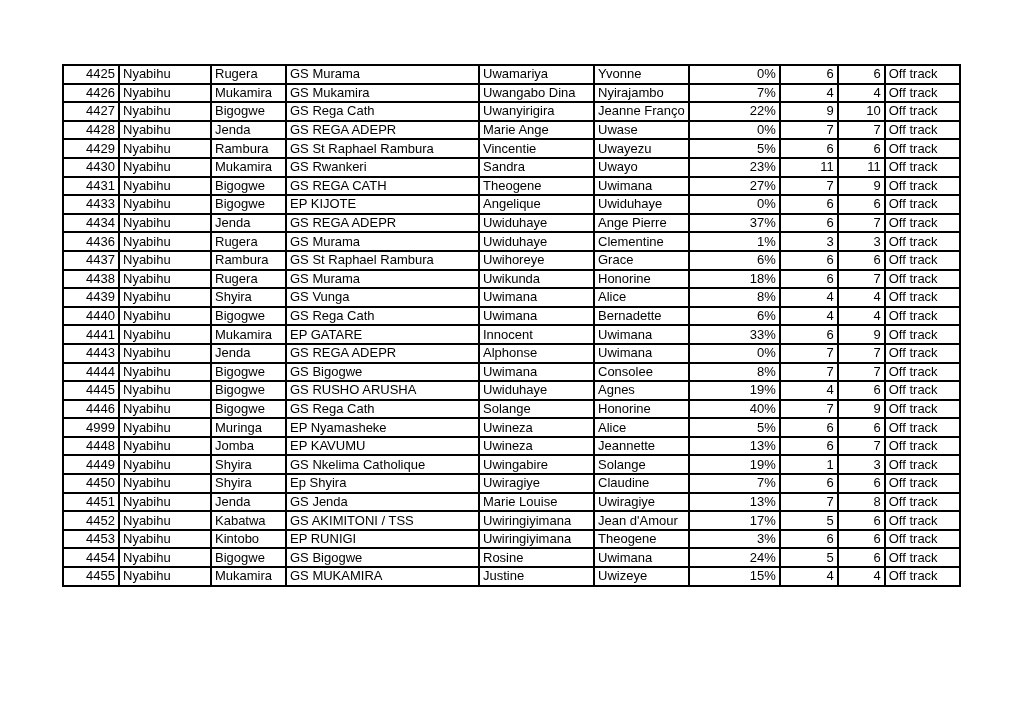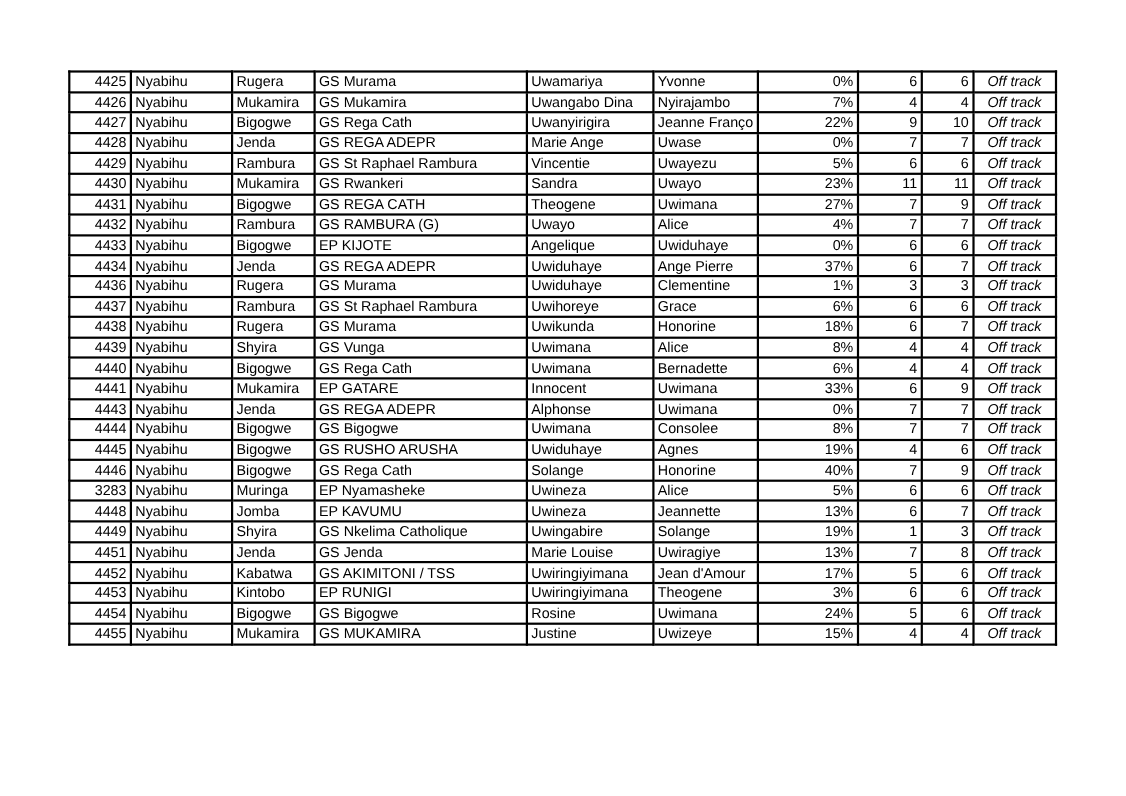--- a/index.html
+++ b/index.html
@@ -32,21 +32,21 @@
     line-height: 16px;
     color: #000000;
     white-space: nowrap;
     overflow: hidden;
     background: #ffffff;
   }
   
   td.c0 { text-align: right; }
   td.c1, td.c2, td.c3, td.c4, td.c5 { text-align: left; }
   td.c6, td.c7, td.c8 { text-align: right; }
-  td.c9 { text-align: center; font-style: italic; }
+  td.c9 { text-align: left; }
 </style>
 </head>
 <body>
 
 <div class="sheet">
   <table class="data-grid">
     <colgroup>
       <col style="width:56px">
       <col style="width:92px">
       <col style="width:75px">
@@ -137,32 +137,20 @@
           <td class="c2">Bigogwe</td>
           <td class="c3">GS REGA CATH</td>
           <td class="c4">Theogene</td>
           <td class="c5">Uwimana</td>
           <td class="c6">27%</td>
           <td class="c7">7</td>
           <td class="c8">9</td>
           <td class="c9">Off track</td>
         </tr>
         <tr>
-          <td class="c0">4432</td>
-          <td class="c1">Nyabihu</td>
-          <td class="c2">Rambura</td>
-          <td class="c3">GS RAMBURA (G)</td>
-          <td class="c4">Uwayo</td>
-          <td class="c5">Alice</td>
-          <td class="c6">4%</td>
-          <td class="c7">7</td>
-          <td class="c8">7</td>
-          <td class="c9">Off track</td>
-        </tr>
-        <tr>
           <td class="c0">4433</td>
           <td class="c1">Nyabihu</td>
           <td class="c2">Bigogwe</td>
           <td class="c3">EP KIJOTE</td>
           <td class="c4">Angelique</td>
           <td class="c5">Uwiduhaye</td>
           <td class="c6">0%</td>
           <td class="c7">6</td>
           <td class="c8">6</td>
           <td class="c9">Off track</td>
@@ -293,21 +281,21 @@
           <td class="c2">Bigogwe</td>
           <td class="c3">GS Rega Cath</td>
           <td class="c4">Solange</td>
           <td class="c5">Honorine</td>
           <td class="c6">40%</td>
           <td class="c7">7</td>
           <td class="c8">9</td>
           <td class="c9">Off track</td>
         </tr>
         <tr>
-          <td class="c0">3283</td>
+          <td class="c0">4999</td>
           <td class="c1">Nyabihu</td>
           <td class="c2">Muringa</td>
           <td class="c3">EP Nyamasheke</td>
           <td class="c4">Uwineza</td>
           <td class="c5">Alice</td>
           <td class="c6">5%</td>
           <td class="c7">6</td>
           <td class="c8">6</td>
           <td class="c9">Off track</td>
         </tr>
@@ -329,20 +317,32 @@
           <td class="c2">Shyira</td>
           <td class="c3">GS Nkelima Catholique</td>
           <td class="c4">Uwingabire</td>
           <td class="c5">Solange</td>
           <td class="c6">19%</td>
           <td class="c7">1</td>
           <td class="c8">3</td>
           <td class="c9">Off track</td>
         </tr>
         <tr>
+          <td class="c0">4450</td>
+          <td class="c1">Nyabihu</td>
+          <td class="c2">Shyira</td>
+          <td class="c3">Ep Shyira</td>
+          <td class="c4">Uwiragiye</td>
+          <td class="c5">Claudine</td>
+          <td class="c6">7%</td>
+          <td class="c7">6</td>
+          <td class="c8">6</td>
+          <td class="c9">Off track</td>
+        </tr>
+        <tr>
           <td class="c0">4451</td>
           <td class="c1">Nyabihu</td>
           <td class="c2">Jenda</td>
           <td class="c3">GS Jenda</td>
           <td class="c4">Marie Louise</td>
           <td class="c5">Uwiragiye</td>
           <td class="c6">13%</td>
           <td class="c7">7</td>
           <td class="c8">8</td>
           <td class="c9">Off track</td>

